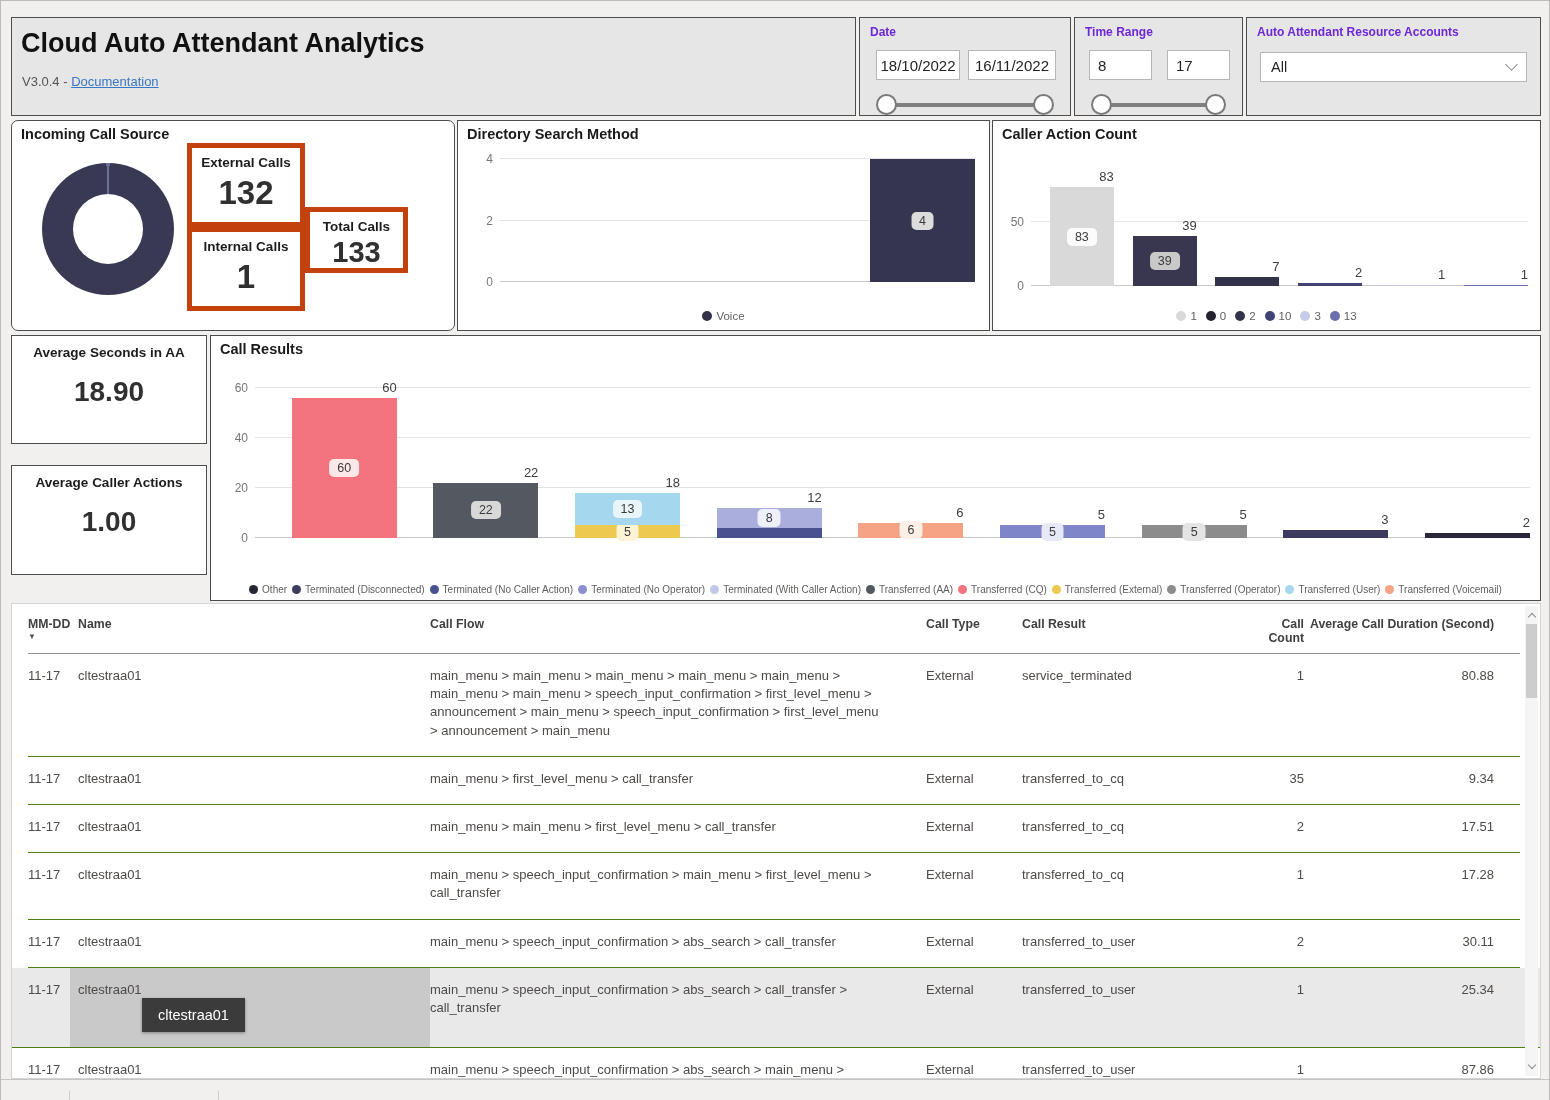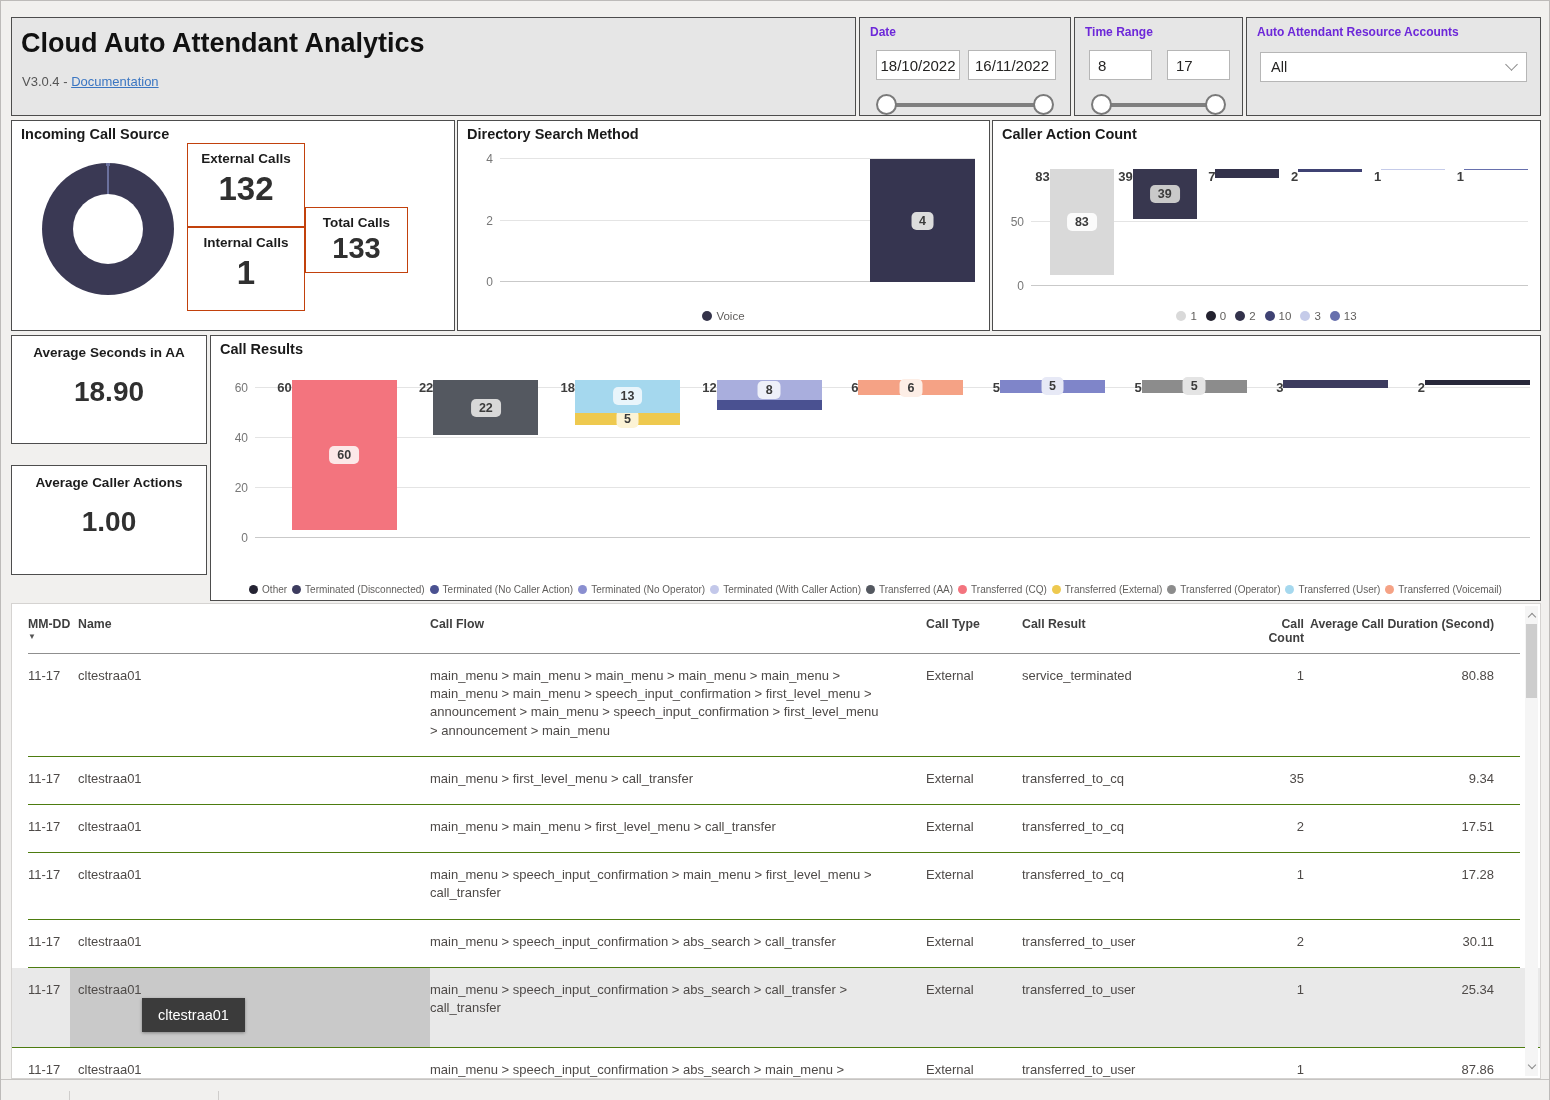--- a/index.html
+++ b/index.html
@@ -26,52 +26,52 @@
   .pad-text { padding-left:8px; }
   .slider { position:absolute; left:16px; right:16px; top:74px; height:26px; }
   .slider-track { position:absolute; left:10px; right:10px; top:11px; height:4px; background:#7f7f7f; border-radius:2px; }
   .slider-handle { position:absolute; top:2px; width:21px; height:21px; border-radius:50%; background:#fff; border:2px solid #7a7a7a; }
   .slider-handle.left { left:0; } .slider-handle.right { right:0; }
   .dropdown { position:absolute; left:13px; right:13px; top:34px; height:30px; background:#fff; border:1px solid #b6b6b6; display:flex; align-items:center; justify-content:space-between; padding:0 10px; font-size:14.5px; color:#252423; cursor:pointer; }
   .chev { width:9px; height:9px; border-right:1.6px solid #8a8a8a; border-bottom:1.6px solid #8a8a8a; transform:rotate(45deg); margin-top:-5px; }
 
   
   .panel-title { position:absolute; top:5px; left:9px; font-size:14.5px; font-weight:700; color:#1a1a1a; z-index:2; }
-  #incoming-panel { left:10px; top:119px; width:444px; height:211px; }
+  #incoming-panel { left:10px; top:119px; width:444px; height:211px;border-radius:7px; }
   #directory-panel { left:456px; top:119px; width:533px; height:211px; }
   #caller-panel { left:991px; top:119px; width:549px; height:211px; }
   #avg-seconds-card { left:10px; top:334px; width:196px; height:109px; }
   #avg-actions-card { left:10px; top:464px; width:196px; height:110px; }
   #results-panel { left:209px; top:334px; width:1331px; height:266px; }
 
   
   #donut { position:absolute; left:30px; top:42px; width:132px; height:132px; border-radius:50%; }
   #donut-hole { position:absolute; left:61px; top:73px; width:70px; height:70px; border-radius:50%; background:#fff; }
 
-  .mini-card { position:absolute; background:#fff; border:1px solid #c2410c; text-align:center; }
+  .mini-card { position:absolute; background:#fff; border:5px solid #c2410c; text-align:center; }
   #card-external { left:175px; top:22px; width:118px; height:84px; }
   #card-internal { left:175px; top:106px; width:118px; height:84px; }
   #card-total { left:293px; top:86px; width:103px; height:66px; z-index:2; }
   .mini-card .lbl { font-size:13.5px; font-weight:700; color:#1c1c1c; margin-top:7px; }
   .mini-card .val { font-size:33px; font-weight:600; color:#303030; margin-top:4px; }
   #card-total .val { font-size:29px; margin-top:2px; }
 
   .big-card-lbl { position:absolute; top:9px; left:0; right:0; text-align:center; font-size:13.5px; font-weight:700; color:#1c1c1c; }
   .big-card-val { position:absolute; top:40px; left:0; right:0; text-align:center; font-size:28px; font-weight:600; color:#303030; }
 
   
   .plot { position:absolute; }
   #directory-chart .plot { left:42px; right:14px; top:38px; bottom:48px; }
   #caller-chart .plot { left:38px; right:12px; top:48px; bottom:44px; }
   #results-chart .plot { left:44px; right:10px; top:44px; bottom:62px; }
   .gridline { position:absolute; left:0; right:0; height:1px; background:#e4e4e4; }
   .gridline.zero { background:#c9c9c9; }
   .ytick { position:absolute; right:100%; margin-right:7px; transform:translateY(50%); font-size:12px; color:#777; }
   .bars-row { position:absolute; inset:0; display:flex; justify-content:space-around; }
-  .bar-slot { flex:1; display:flex; flex-direction:row; align-items:flex-start; justify-content:flex-end; height:100%;font-weight:bold; }
+  .bar-slot { flex:1; display:flex; flex-direction:column; align-items:flex-end; justify-content:flex-end; height:100%; }
   .top-label { font-size:13px; color:#3d3d3d; margin-bottom:3px; }
   .bar { display:flex; flex-direction:column-reverse; }
   .seg { position:relative; width:100%; }
   .inner-label { position:absolute; left:50%; top:50%; transform:translate(-50%,-50%); padding:2px 8px; border-radius:5px; font-size:12.5px; color:#3b3b3b; white-space:nowrap; }
   .legend { position:absolute; left:0; right:0; display:flex; justify-content:center; align-items:center; gap:12px; font-size:11.5px; color:#605e5c; }
   #directory-chart .legend { bottom:8px; }
   #caller-chart .legend { bottom:8px; gap:9px; }
   #results-chart .legend { bottom:5px; gap:5px; font-size:10px; }
   .legend-item { display:inline-flex; align-items:center; gap:4px; white-space:nowrap; cursor:pointer; }
   .legend-dot { width:10px; height:10px; border-radius:50%; display:inline-block; flex:none; }

